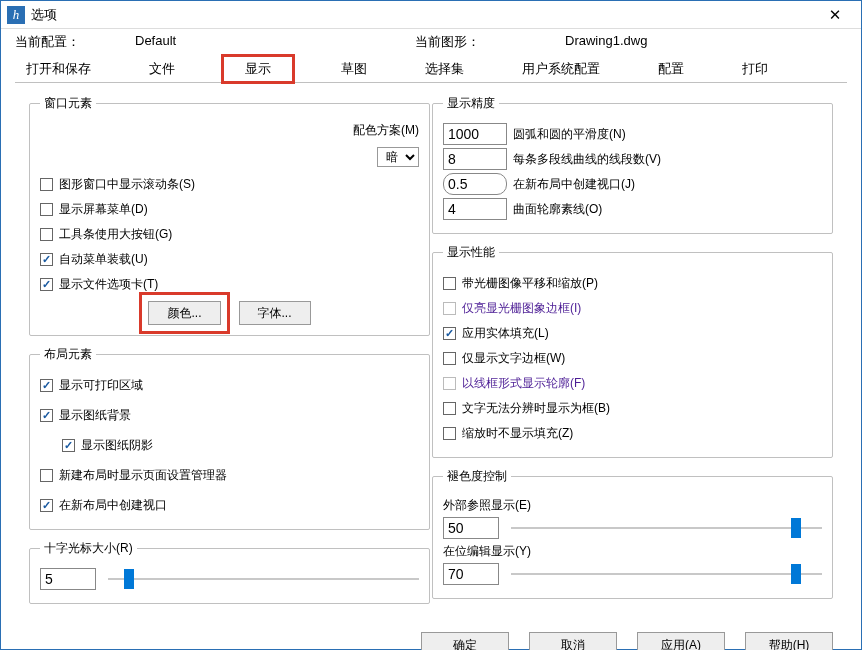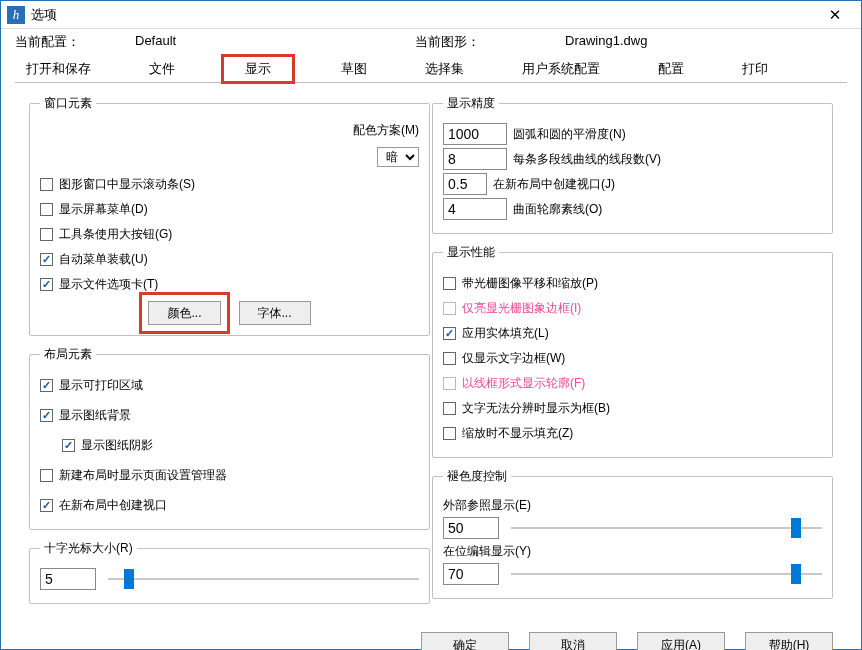--- a/index.html
+++ b/index.html
@@ -21,21 +21,21 @@
 .content { flex: 1; padding: 12px 28px 10px 28px; display: flex; gap: 2px; }
 .col { flex: 1; display: flex; flex-direction: column; }
 fieldset { border: 1px solid #c0c0c0; padding: 8px 10px 10px 10px; margin-bottom: 10px; border-radius: 2px; }
 legend { padding: 0 4px; font-size: 12px; }
 .row { display: flex; align-items: center; margin: 3px 0; gap: 6px; min-height: 22px; }
 .indent { margin-left: 22px; }
 .checkbox { width: 13px; height: 13px; border: 1px solid #666; display: inline-flex; align-items: center; justify-content: center; cursor: pointer; flex-shrink: 0; background:#fff; }
 .checkbox.checked::after { content: '✓'; color: #1a5aa0; font-size: 11px; font-weight: bold; line-height: 1; }
 .checkbox.disabled { border-color: #bbb; }
 .cb-label { cursor: pointer; }
-.cb-label.disabled { color: #ec4899; }
+.cb-label.disabled { color: #4c1d95; }
 select.scheme { flex: 1; height: 22px; border: 1px solid #999; padding: 1px 4px; background: #fff; font-family: inherit; font-size: 12px; }
 .text-input { height: 22px; border: 1px solid #888; padding: 1px 4px; font-family: inherit; font-size: 14px; background:#fff; }
 .btn { height: 24px; padding: 0 18px; border: 1px solid #999; background: #eee; cursor: pointer; font-family: inherit; font-size: 12px; }
 .btn-row { display: flex; gap: 18px; justify-content: center; margin-top: 6px; }
 .btn.highlight-box { outline: 3px solid #d93a2b; outline-offset: 6px; }
 .slider-wrap { display: flex; align-items: center; flex: 1; height: 20px; position: relative; margin-left: 6px; }
 .slider-track { flex: 1; height: 2px; background: #c8c8c8; position: relative; }
 .slider-thumb { position: absolute; width: 10px; height: 20px; background: #0078d7; top: -9px; cursor: pointer; }
 .group-title { margin: 4px 0 2px 0; }
 .buttons-bar { display:flex; justify-content:flex-end; gap:20px; padding: 8px 28px 14px 0; }
@@ -153,21 +153,21 @@
         <legend>显示精度</legend>
         <div class="row">
             <input class="text-input" style="width: 64px;" value="1000">
             <span>圆弧和圆的平滑度(N)</span>
           </div>
         <div class="row">
             <input class="text-input" style="width: 64px;" value="8">
             <span>每条多段线曲线的线段数(V)</span>
           </div>
         <div class="row">
-            <input class="text-input" style="width: 44px;" value="0.5">
+            <input class="text-input" style="width: 64px; border-radius: 10px;" value="0.5">
             <span>在新布局中创建视口(J)</span>
           </div>
         <div class="row">
             <input class="text-input" style="width: 64px;" value="4">
             <span>曲面轮廓素线(O)</span>
           </div>
       </fieldset>
 
       <fieldset>
         <legend>显示性能</legend>

